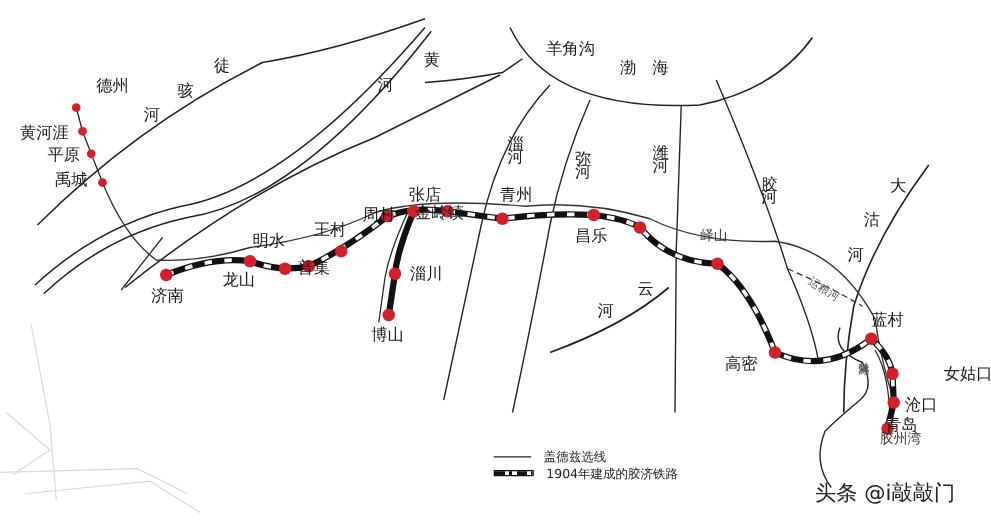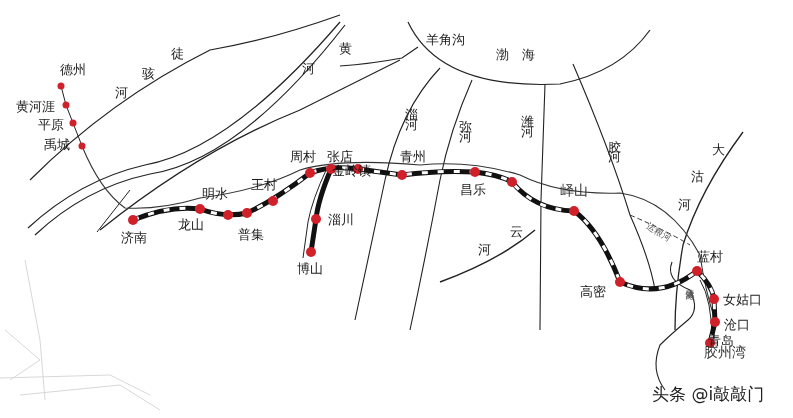--- a/index.html
+++ b/index.html
@@ -1,19 +1,19 @@
 <!DOCTYPE html>
 <html><head>
 <meta charset="utf-8">
 <style>
   html,body{margin:0;padding:0;background:#ffffff;}
   body{width:793px;height:418px;overflow:hidden;position:relative;font-family:"DejaVu Sans","Liberation Sans",sans-serif;}
   #map{position:absolute;left:0;top:0;width:793px;height:418px;}
   .lbl{position:absolute;color:#1a1a1a;font-size:13px;line-height:1;white-space:nowrap;}
-  .lbl.sm{font-size:14px;color:#333;}
+  .lbl.sm{font-size:11px;color:#333;}
   .lbl.xs{font-size:9px;color:#555;}
   .lbl.vert{writing-mode:vertical-rl;letter-spacing:10px;}
   .legend{position:absolute;left:395px;top:359px;font-size:10px;color:#222;}
   .legend .row{display:flex;align-items:center;height:13px;}
   .legend .sw{width:30px;height:4px;margin-right:10px;}
   .legend .sw.thin{height:0;border-top:1.5px solid #222;}
   .legend .sw.rail{background:repeating-linear-gradient(90deg,#111 0 8px,#fff 8px 11px,#111 11px 14px,#fff 14px 18px);border:1px solid #111;height:3px;}
   .watermark{position:absolute;left:652px;top:383px;font-size:17px;color:#222;}
 </style>
 </head>
@@ -89,59 +89,67 @@
       <circle cx="710" cy="343" r="5"></circle>
     <circle cx="316" cy="219" r="5"></circle>
       <circle cx="311" cy="252" r="5"></circle>
     <circle cx="61" cy="86" r="3.5"></circle>
       <circle cx="66" cy="105" r="3.5"></circle>
       <circle cx="73" cy="123" r="3.5"></circle>
       <circle cx="82" cy="146" r="3.5"></circle>
   </g>
 </svg>
 
-<div class="lbl" style="left:60px;top:63px">德州</div>
+<div class="lbl" style="left:77px;top:63px">德州</div>
 <div class="lbl" style="left:16px;top:100px">黄河涯</div>
 <div class="lbl" style="left:38px;top:118px">平原</div>
 <div class="lbl" style="left:44px;top:138px">禹城</div>
 <div class="lbl" style="left:121px;top:231px">济南</div>
 <div class="lbl" style="left:178px;top:218px">龙山</div>
 <div class="lbl" style="left:202px;top:187px">明水</div>
-<div class="lbl" style="left:238px;top:228px">普集</div>
+<div class="lbl" style="left:238px;top:208px">普集</div>
 <div class="lbl" style="left:251px;top:178px">王村</div>
-<div class="lbl" style="left:290px;top:150px">周村</div>
+<div class="lbl" style="left:290px;top:166px">周村</div>
 <div class="lbl" style="left:327px;top:150px">张店</div>
 <div class="lbl" style="left:332px;top:164px">金岭镇</div>
 <div class="lbl" style="left:328px;top:213px">淄川</div>
 <div class="lbl" style="left:297px;top:262px">博山</div>
 <div class="lbl" style="left:400px;top:150px">青州</div>
 <div class="lbl" style="left:460px;top:183px">昌乐</div>
 <div class="lbl sm" style="left:560px;top:183px">峄山</div>
 <div class="lbl" style="left:580px;top:285px">高密</div>
 <div class="lbl" style="left:697px;top:250px">蓝村</div>
-<div class="lbl" style="left:723px;top:293px">女姑口</div>
+<div class="lbl" style="left:755px;top:293px">女姑口</div>
 <div class="lbl" style="left:724px;top:318px">沧口</div>
 <div class="lbl" style="left:708px;top:334px">青岛</div>
 
-<div class="lbl" style="left:426px;top:33px">羊角沟</div>
+<div class="lbl" style="left:437px;top:33px">羊角沟</div>
 <div class="lbl" style="left:496px;top:48px">渤　海</div>
 <div class="lbl" style="left:171px;top:47px">徒</div>
 <div class="lbl" style="left:142px;top:67px">骇</div>
 <div class="lbl" style="left:115px;top:86px">河</div>
 <div class="lbl" style="left:339px;top:42px">黄</div>
 <div class="lbl" style="left:302px;top:62px">河</div>
 <div class="lbl vert" style="left:405px;top:98px">淄河</div>
 <div class="lbl vert" style="left:459px;top:110px">弥河</div>
 <div class="lbl vert" style="left:521px;top:105px">潍河</div>
 <div class="lbl vert" style="left:608px;top:130px">胶河</div>
 <div class="lbl" style="left:510px;top:225px">云</div>
 <div class="lbl" style="left:478px;top:243px">河</div>
 <div class="lbl" style="left:712px;top:143px">大</div>
 <div class="lbl" style="left:691px;top:170px">沽</div>
 <div class="lbl" style="left:678px;top:198px">河</div>
 <div class="lbl xs" style="left:645px;top:228px;transform:rotate(32deg)">运粮河</div>
 <div class="lbl xs vert" style="left:685px;top:282px;letter-spacing:1px">棘洪滩</div>
 <div class="lbl sm" style="left:704px;top:345px">胶州湾</div>
 
 <div class="legend">
+  <div class="row">
+    <span class="sw thin"></span>
+    <span>盖德兹选线</span>
+  </div>
+  <div class="row">
+    <span class="sw rail"></span>
+    <span>1904年建成的胶济铁路</span>
+  </div>
 </div>
 
 <div class="watermark">头条 @i敲敲门</div>
 
 </body></html>

